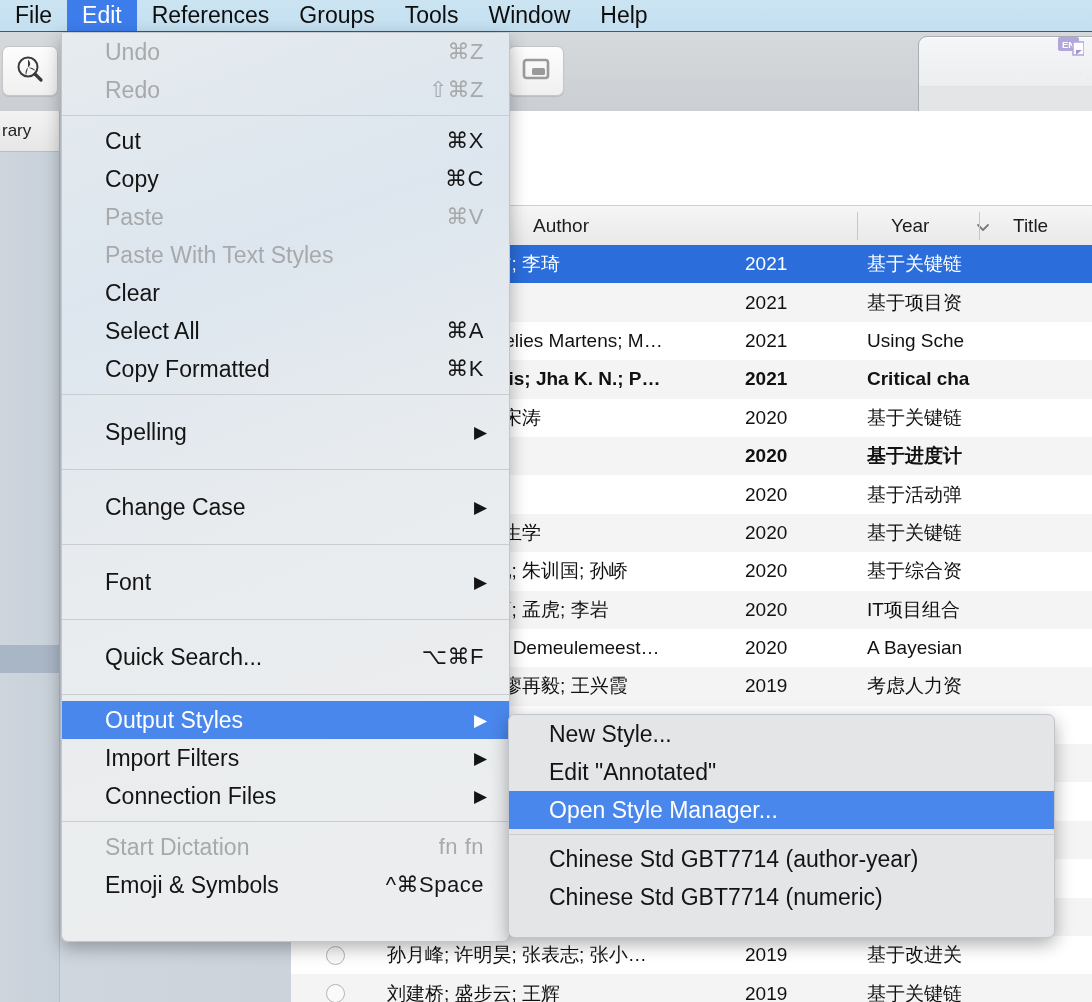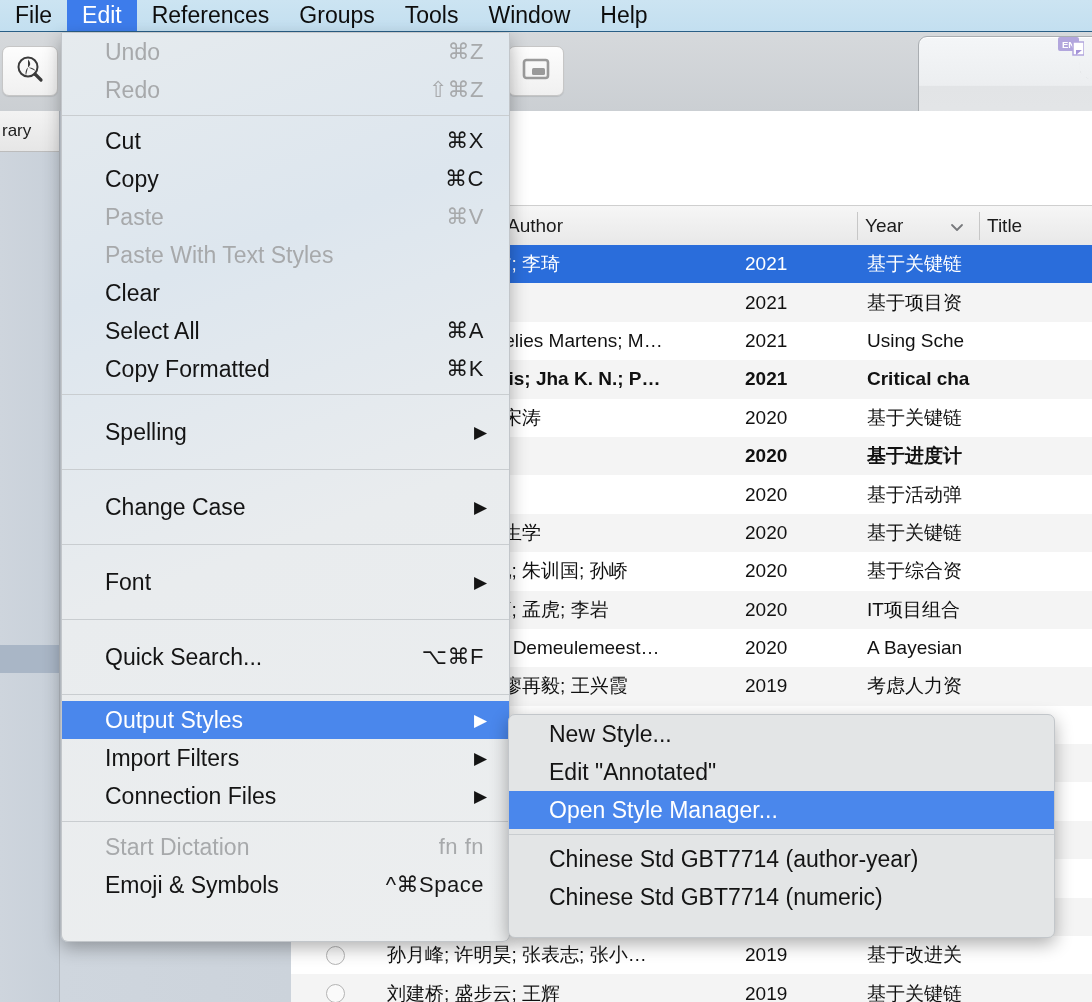--- a/index.html
+++ b/index.html
@@ -33,21 +33,21 @@
   .sb-row{position:absolute;left:0;width:59px;}
   #sb-sel{top:534px;height:28px;background:#a9b6c6;}
   
   #pane-divider{position:absolute;left:59px;top:80px;width:232px;height:891px;
     background:linear-gradient(90deg,#cfd6de,#ccd3db);}
   
   #table{position:absolute;left:291px;top:80px;width:801px;height:891px;background:#fff;}
   #thead{position:absolute;left:0;top:94px;width:801px;height:40px;
     background:linear-gradient(#f6f6f6,#e8e8e8);border-bottom:1px solid #b9b9b9;border-top:1px solid #cfcfcf;}
   .th{position:absolute;top:0;height:40px;display:flex;align-items:center;
-    font-size:19px;color:#1c1c1c;box-sizing:border-box;}
+    font-size:19px;color:#1c1c1c;box-sizing:border-box;margin-left:26px;}
   .th .lbl{padding-left:8px;}
   .th-sep{position:absolute;top:6px;width:1px;height:28px;background:#c7c7c7;}
   #th-check{left:0;width:88px;}
   #th-author{left:208px;width:358px;}
   #th-year{left:566px;width:122px;}
   #th-title{left:688px;width:113px;}
   .sort-chev{width:16px;height:16px;margin-left:auto;margin-right:14px;}
   #rows{position:absolute;left:0;top:134px;width:801px;height:757px;overflow:hidden;}
   .row{position:relative;height:38.4px;display:flex;align-items:center;
     font-size:19px;color:#111;box-sizing:border-box;}

